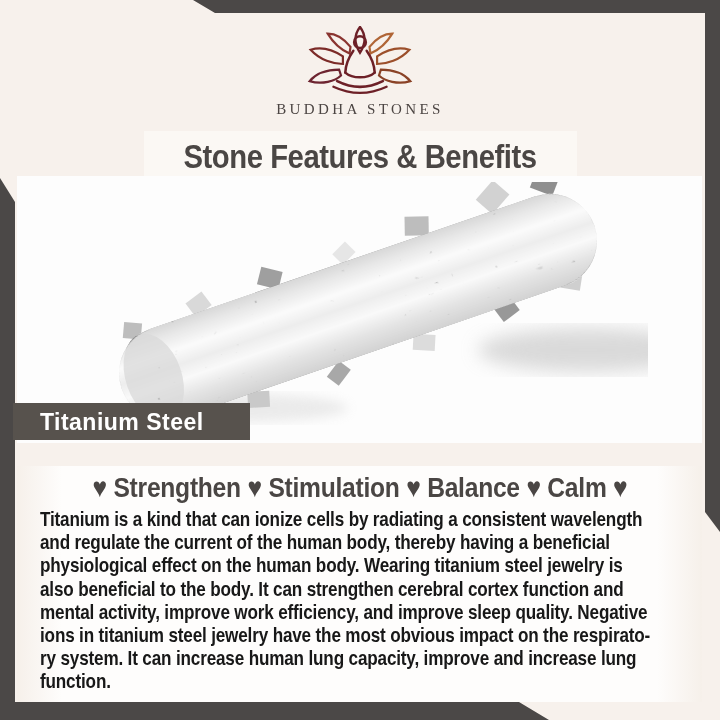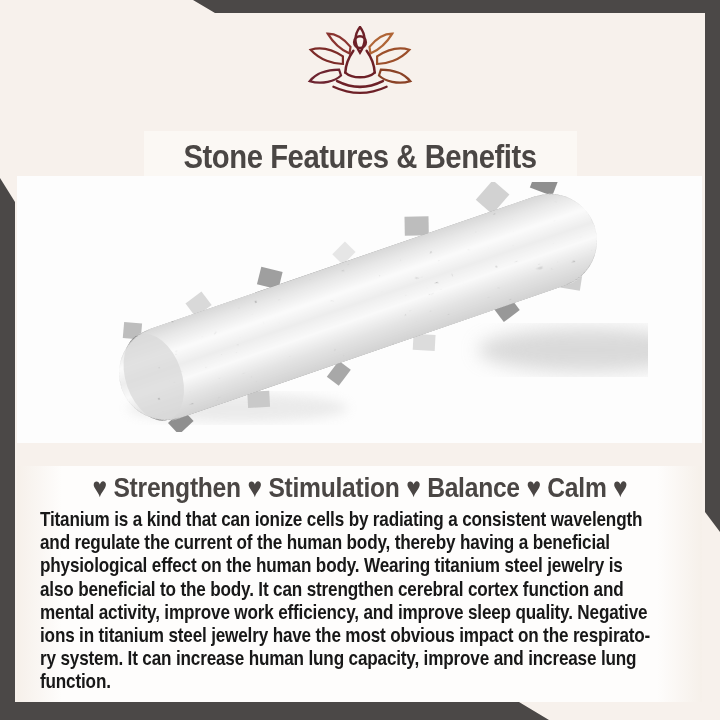--- a/index.html
+++ b/index.html
@@ -78,20 +78,21 @@
         <path d="M70 1 C64 9,63 17,70 28 C77 17,76 9,70 1 Z" stroke="#6d2027" stroke-width="2.6"></path>
         <circle cx="70" cy="17" r="6.2" stroke="#6d2027" stroke-width="2.6"></circle>
         <path d="M63 26 C58 33,55 41,54.5 49" stroke="#6d2027" stroke-width="2.6"></path>
         <path d="M77 26 C82 33,85 41,85.5 49" stroke="#6d2027" stroke-width="2.6"></path>
         <path d="M54.5 49 C59 53,64 54,70 54 C76 54,81 53,85.5 49" stroke="#6d2027" stroke-width="2.6"></path>
         <path d="M46 58 Q70 70,94 58" stroke="#6d2027" stroke-width="2.8"></path>
         <path d="M42 64 Q70 77,98 64" stroke="#6d2027" stroke-width="2.4"></path>
       </g>
     </svg>
   </div>
+  <div class="brand-name">BUDDHA STONES</div>
 
   <div class="title-strip"></div>
   <div class="page-title">Stone Features &amp; Benefits</div>
 
   <div class="panel-image"></div>
 
   <svg class="rod-svg" viewBox="0 0 580 250">
     <defs>
       <linearGradient id="metal" x1="0" y1="0" x2="0" y2="1">
         <stop offset="0" stop-color="#565656"></stop>
@@ -139,20 +140,23 @@
       <rect x="490" y="162" width="20" height="16" fill="#cfcfcf" transform="rotate(28 500 170)"></rect>
 
       <rect x="40" y="78" width="500" height="94" rx="47" fill="url(#metal)"></rect>
       <ellipse cx="74" cy="125" rx="28" ry="45" fill="#5c5c5c" opacity="0.75"></ellipse>
 
       <rect x="40" y="78" width="500" height="94" rx="47" fill="#909090" filter="url(#chips)" opacity="0.62"></rect>
       <rect x="40" y="78" width="500" height="94" rx="47" fill="#b5b5b5" filter="url(#chips2)" opacity="0.4"></rect>
     </g>
   </svg>
 
+  <div class="label-banner">
+    <span>Titanium Steel</span>
+  </div>
 
   <div class="panel-text"></div>
   <div class="benefits-heading">♥ Strengthen ♥ Stimulation ♥ Balance ♥ Calm ♥</div>
   <div class="benefits-body">
     <div class="line">Titanium is a kind that can ionize cells by radiating a consistent wavelength</div>
     <div class="line">and regulate the current of the human body, thereby having a beneficial</div>
     <div class="line">physiological effect on the human body. Wearing titanium steel jewelry is</div>
     <div class="line">also beneficial to the body. It can strengthen cerebral cortex function and</div>
     <div class="line">mental activity, improve work efficiency, and improve sleep quality. Negative</div>
     <div class="line">ions in titanium steel jewelry have the most obvious impact on the respirato-</div>

